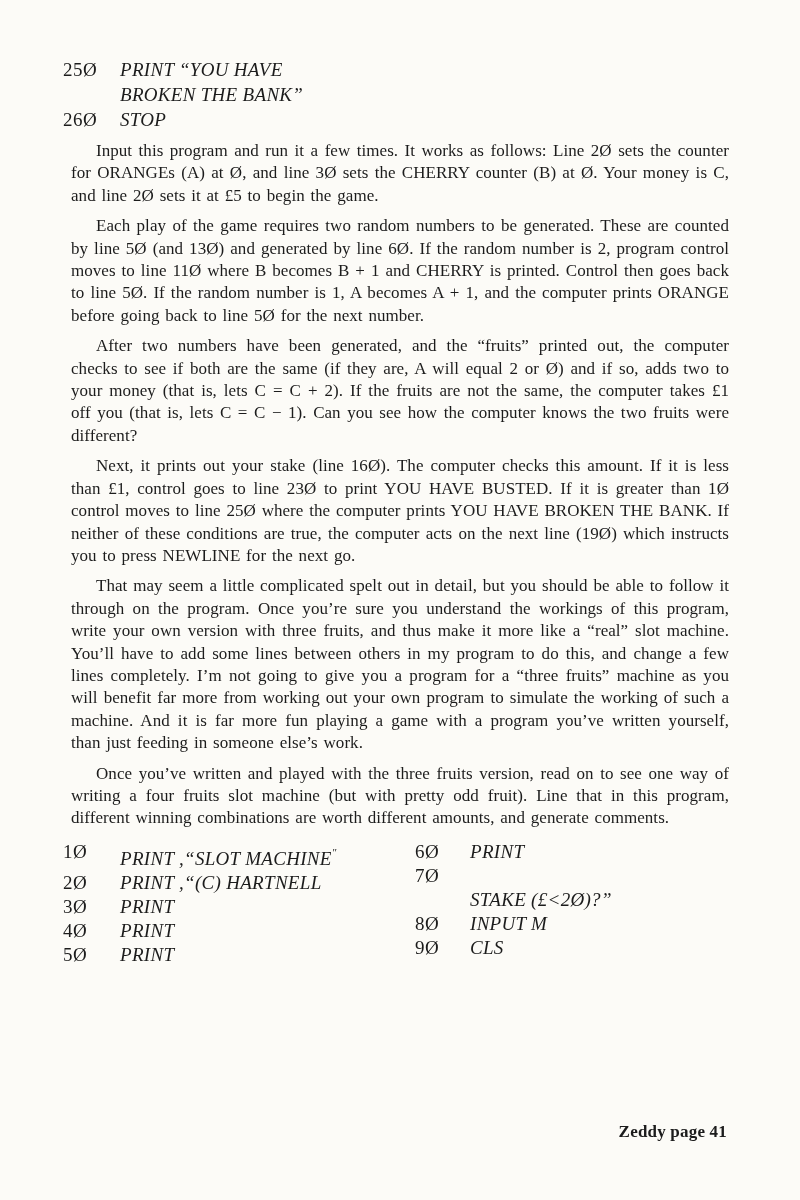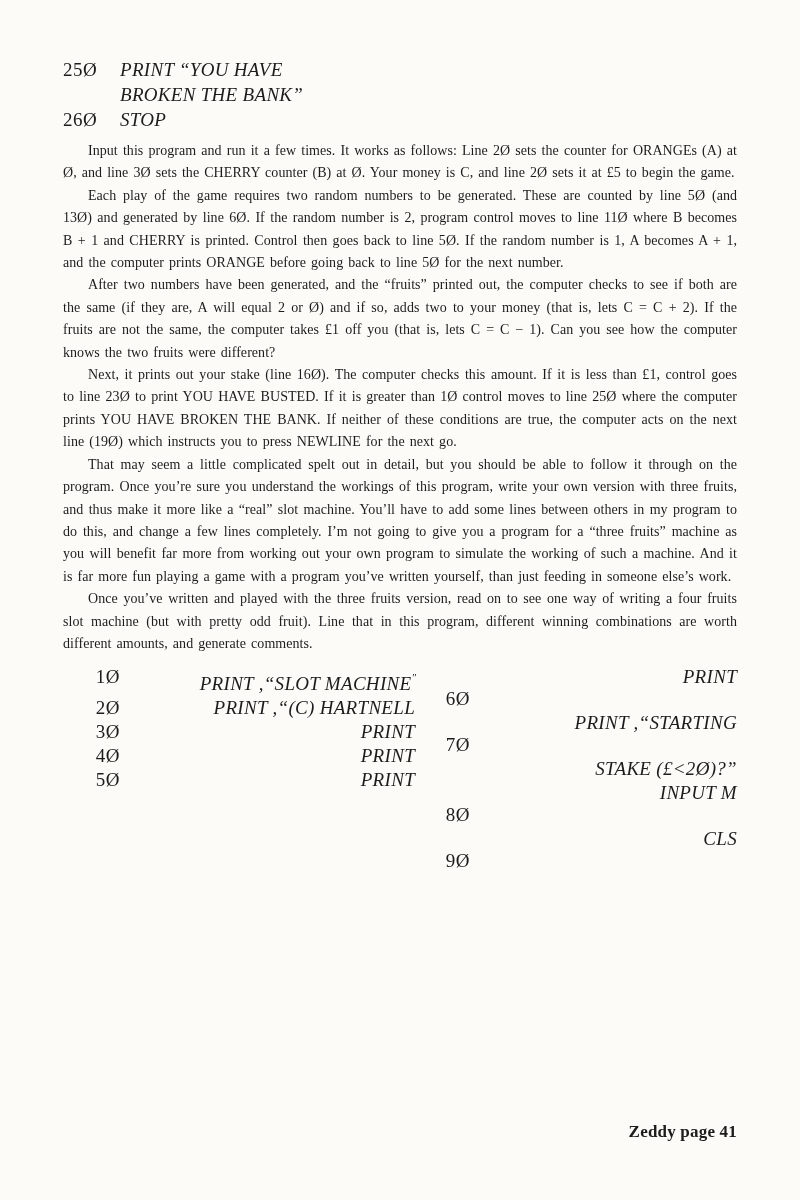--- a/index.html
+++ b/index.html
@@ -23,46 +23,45 @@
     flex: 0 0 57px;
     letter-spacing: 0.5px;
   }
   .crow .ltext {
     flex: 1;
     letter-spacing: 0.3px;
     font-style: italic;
   }
   .top-listing { margin-bottom: 8px; }
   p.body {
-    margin: 0;
-    font-size: 14px;
+    margin: 8px;
+    font-size: 17px;
     line-height: 22.4px;
     text-align: justify;
     text-indent: 25px;
     word-spacing: 1.5px;
     letter-spacing: 0.05px;
   }
   .bottom-listing {
     display: flex;
     margin-top: 10px;
-    text-align: right;
   }
   .bottom-listing .crow { line-height: 24px; }
   .col-left { flex: 0 0 352px; }
   .col-right { flex: 1; }
-  .col-right .crow .lnum { flex: 0 0 55px; margin-top: 22px; }
+  .col-right .crow .lnum { flex: 0 0 55px; }
   .sup {
     font-size: 11px;
     vertical-align: 9px;
     letter-spacing: -1px;
   }
   .footer {
     position: absolute;
     top: 1122px;
-    right: 63px;
+    right: 73px;
     font-size: 17px;
     font-weight: 700;
     letter-spacing: 0.2px;
   }
 </style>
 </head>
 <body>
 
 <div class="page" style="background: rgb(252, 251, 247); color: rgb(28, 28, 28);">
 
@@ -111,21 +110,20 @@
         <span class="ltext">PRINT</span>
       </div>
     </div>
     <div class="col-right">
       <div class="crow">
         <span class="lnum">6Ø</span>
         <span class="ltext">PRINT</span>
       </div>
       <div class="crow">
         <span class="lnum">7Ø</span>
-        <span class="ltext">PRINT ,“STARTING</span>
       </div>
       <div class="crow">
         <span class="lnum"></span>
         <span class="ltext">STAKE (£&lt;2Ø)?”</span>
       </div>
       <div class="crow">
         <span class="lnum">8Ø</span>
         <span class="ltext">INPUT M</span>
       </div>
       <div class="crow">

